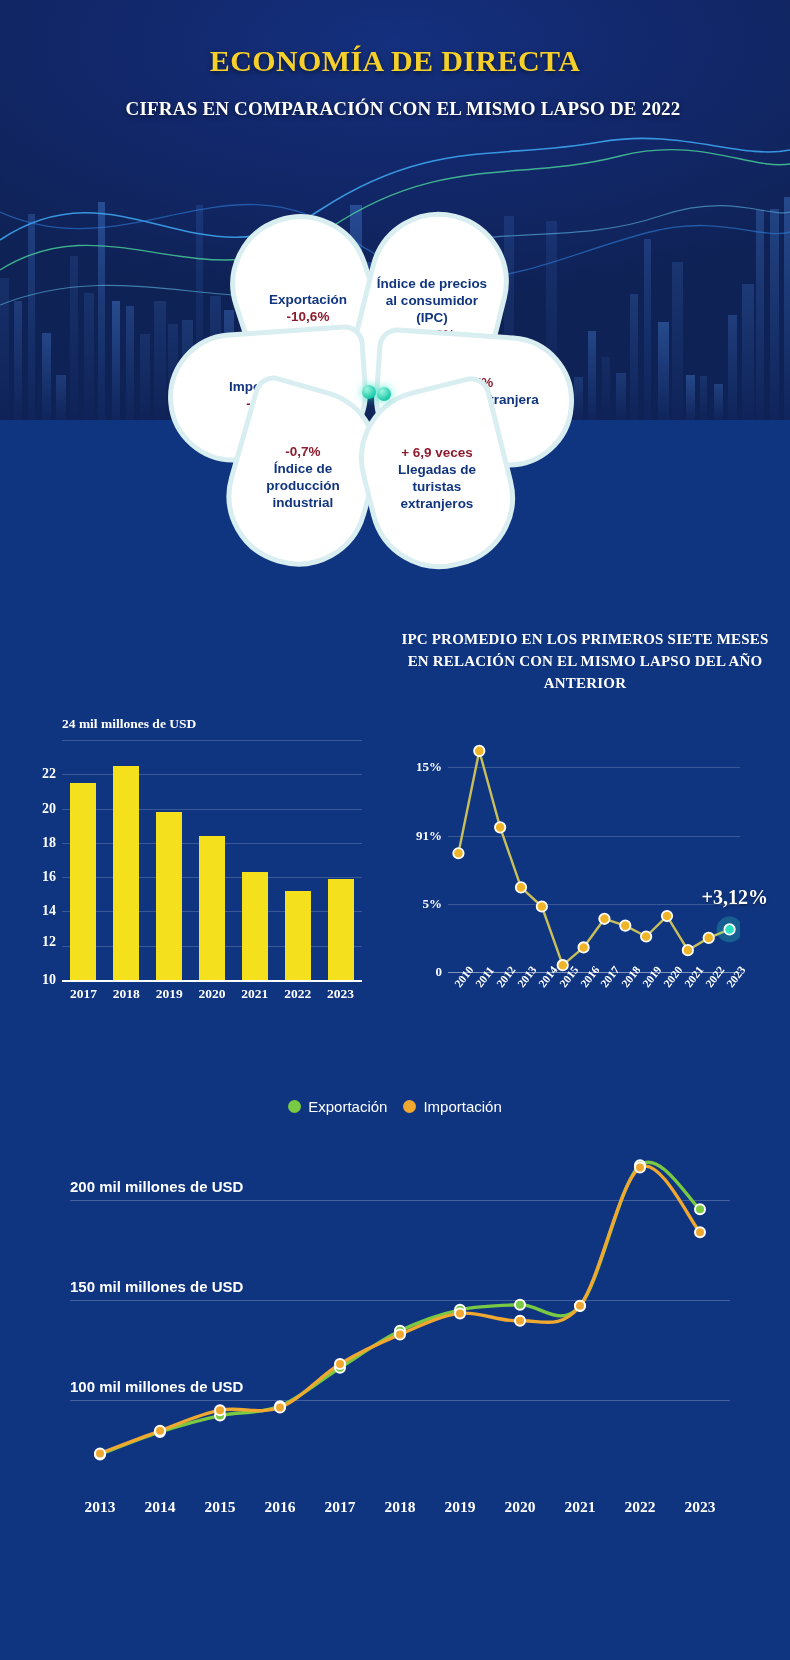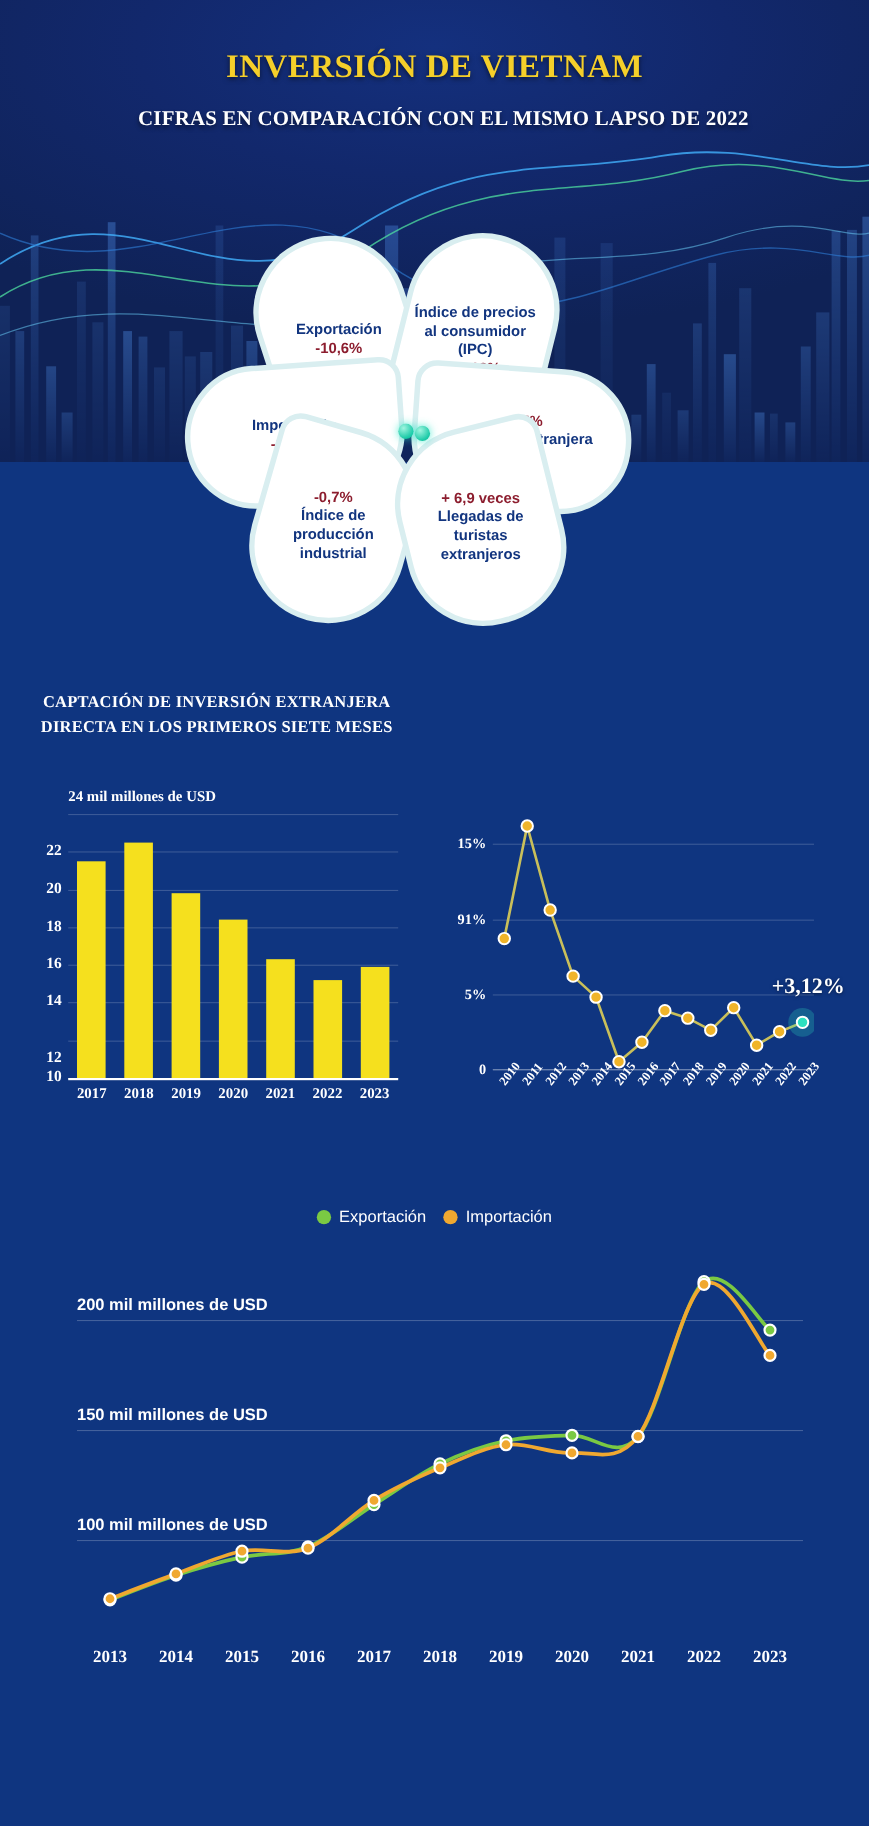--- a/index.html
+++ b/index.html
@@ -240,21 +240,21 @@
       <i style="left: 784px; width: 9.2921px; height: 223.413px; opacity: 0.67;"></i>
     </div>
   <svg class="hdr-waves" viewBox="0 0 790 230" preserveAspectRatio="none">
     <path d="M0,120 C120,40 200,170 320,90 C430,18 500,40 600,22 C680,8 740,40 790,30" fill="none" stroke="#3fa9f5" stroke-width="1.6" opacity=".85"></path>
     <path d="M0,150 C110,80 210,190 330,108 C440,34 520,62 620,36 C700,16 750,50 790,44" fill="none" stroke="#4fe0a0" stroke-width="1.4" opacity=".75"></path>
     <path d="M0,92 C130,150 230,30 350,118 C460,198 540,140 650,112 C720,94 760,120 790,112" fill="none" stroke="#2f7fd8" stroke-width="1.3" opacity=".6"></path>
     <path d="M0,185 C140,130 250,215 370,150 C470,96 560,130 660,96 C730,72 770,98 790,92" fill="none" stroke="#6fd7ff" stroke-width="1.1" opacity=".5"></path>
   </svg>
 
   <div class="title-wrap">
-    <div class="title1">INVERSIÓN DE VIETNAM</div>
+    <div class="title1">ECONOMÍA DE DIRECTA</div>
     <div class="subtitle">CIFRAS  EN COMPARACIÓN CON EL MISMO LAPSO DE 2022</div>
   </div>
 </div>
 
 <div class="flower">
 
   <div class="petal p-tl">
     <div class="p-inner">
       <div class="lbl">Exportación</div>
       <div class="val">-10,6%</div>
@@ -298,35 +298,34 @@
 
   <div class="core">
       <b></b>
       <b></b>
     </div>
 </div>
 
 <div class="mid">
 
   <div class="fdi">
-    <div class="chart-title">CAPTACIÓN DE INVERSIÓN EXTRANJERA DIRECTA EN LOS PRIMEROS SIETE MESES</div>
     <div class="fdi-axislabel">24 mil millones de USD</div>
     <div class="fdi-plot" id="fdiPlot">
         <div class="gl" style="top: 34.2857px;"></div>
         <div class="ytick" style="top: 34.2857px;">22</div>
         <div class="gl" style="top: 68.5714px;"></div>
         <div class="ytick" style="top: 68.5714px;">20</div>
         <div class="gl" style="top: 102.857px;"></div>
         <div class="ytick" style="top: 102.857px;">18</div>
         <div class="gl" style="top: 137.143px;"></div>
         <div class="ytick" style="top: 137.143px;">16</div>
         <div class="gl" style="top: 171.429px;"></div>
         <div class="ytick" style="top: 171.429px;">14</div>
         <div class="gl" style="top: 205.714px;"></div>
-        <div class="ytick" style="top: 222px; margin-left: 16px;">12</div>
+        <div class="ytick" style="top: 202px; margin-left: 16px;">12</div>
         <div class="gl" style="top: 240px;"></div>
         <div class="ytick" style="top: 240px;">10</div>
         <div class="gl" style="top: 0px;"></div>
         <div class="bar" style="background: rgb(245, 224, 30); left: 8.42857px; height: 197.143px;"></div>
         <div class="bar" style="background: rgb(245, 224, 30); left: 51.2857px; height: 214.286px;"></div>
         <div class="bar" style="background: rgb(245, 224, 30); left: 94.1429px; height: 168px;"></div>
         <div class="bar" style="background: rgb(245, 224, 30); left: 137px; height: 144px;"></div>
         <div class="bar" style="background: rgb(245, 224, 30); left: 179.857px; height: 108px;"></div>
         <div class="bar" style="background: rgb(245, 224, 30); left: 222.714px; height: 89.1429px;"></div>
         <div class="bar" style="background: rgb(245, 224, 30); left: 265.571px; height: 101.143px;"></div>
@@ -337,20 +336,21 @@
         <div class="xtick" style="left: 104.286px;">2018</div>
         <div class="xtick" style="left: 147.143px;">2019</div>
         <div class="xtick" style="left: 190px;">2020</div>
         <div class="xtick" style="left: 232.857px;">2021</div>
         <div class="xtick" style="left: 275.714px;">2022</div>
         <div class="xtick" style="left: 318.571px;">2023</div>
       </div>
   </div>
 
   <div class="ipc">
+    <div class="chart-title">IPC PROMEDIO EN LOS PRIMEROS SIETE MESES EN RELACIÓN CON EL MISMO LAPSO DEL AÑO ANTERIOR</div>
     <div class="ipc-plot" id="ipcPlot">
         <div class="gl" style="top: 27.2941px;"></div>
         <div class="ipc-yt" style="top: 27.2941px;">15%</div>
         <div class="gl" style="top: 95.5294px;"></div>
         <div class="ipc-yt" style="top: 95.5294px;">91%</div>
         <div class="gl" style="top: 163.765px;"></div>
         <div class="ipc-yt" style="top: 163.765px;">5%</div>
         <div class="gl" style="top: 232px;"></div>
         <div class="ipc-yt" style="top: 232px;">0</div>
         <svg viewBox="0 0 292 232" width="292" height="232" style="position: absolute; left: 0px; top: 0px;">

